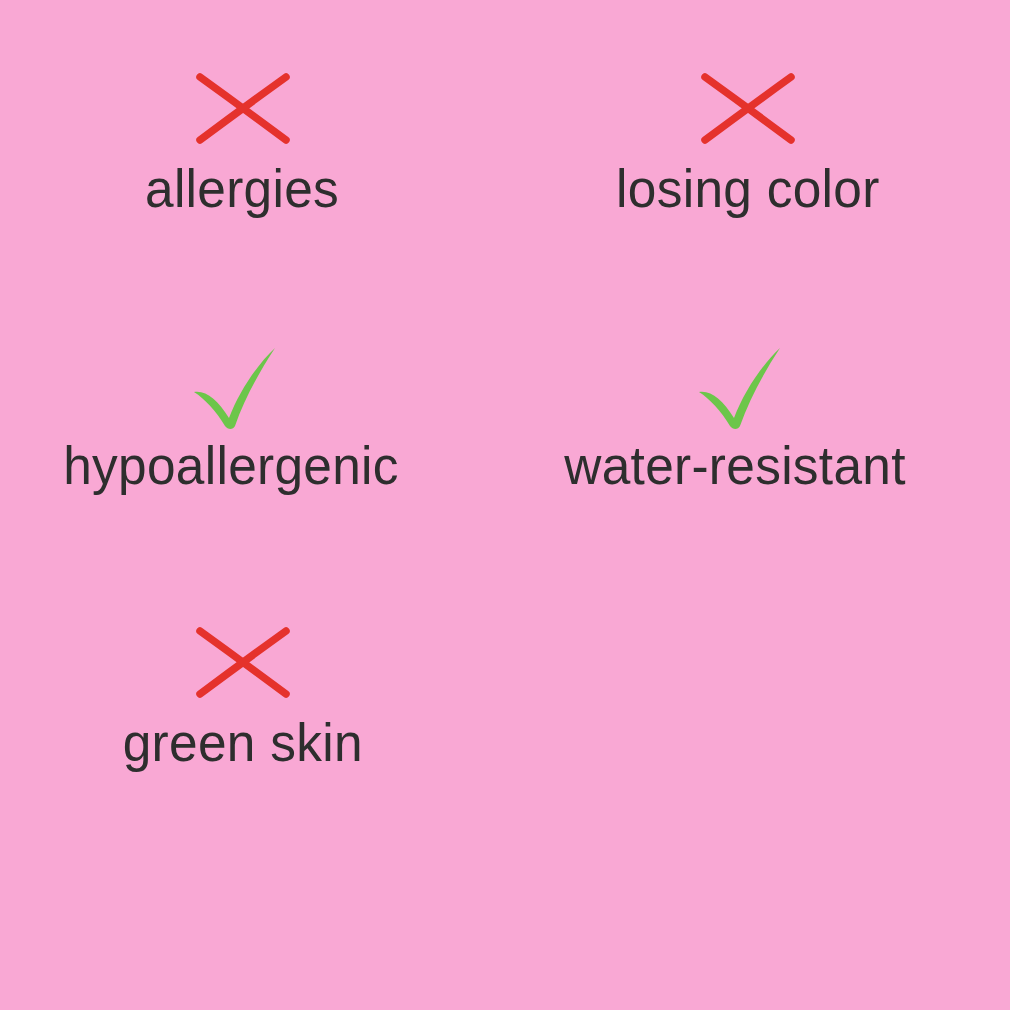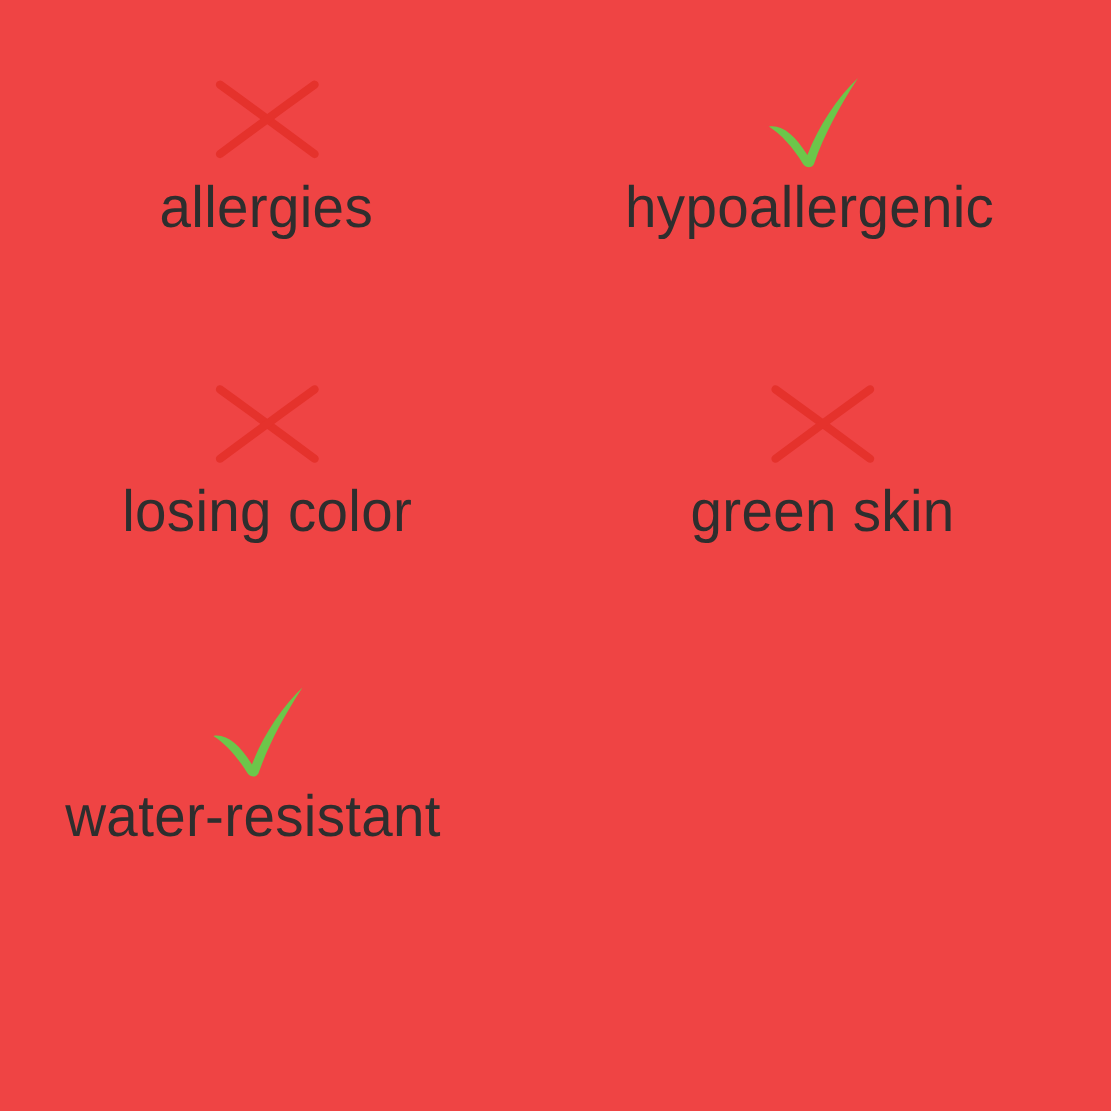--- a/index.html
+++ b/index.html
@@ -11,21 +11,21 @@
     height: 1010px;
     background: #fefefc;
     font-family: "Liberation Sans", sans-serif;
     overflow: hidden;
   }
 
   #comparison-board {
     position: relative;
     width: 1010px;
     height: 1010px;
-    background: #ef4444;
+    background: #f9a8d4;
   }
 
   .grid {
     position: absolute;
     top: 0;
     left: 0;
     width: 1010px;
     height: 830px;
     display: grid;
     grid-template-columns: 1fr 1fr;
@@ -84,66 +84,66 @@
     <div class="cell col-left">
       <span class="mark">
         <svg viewBox="0 0 110 95" xmlns="http://www.w3.org/2000/svg">
           <path d="M12 16 Q 55 47 98 79" stroke="#e5322c" stroke-width="7.5" stroke-linecap="round" fill="none"></path>
           <path d="M98 16 Q 55 47 12 79" stroke="#e5322c" stroke-width="7.5" stroke-linecap="round" fill="none"></path>
         </svg>
       </span>
       <span class="label">allergies</span>
     </div>
 
+    <div class="cell col-left">
+      <span class="mark">
+        <svg viewBox="0 0 110 95" xmlns="http://www.w3.org/2000/svg">
+          <path d="M12 16 Q 55 47 98 79" stroke="#e5322c" stroke-width="7.5" stroke-linecap="round" fill="none"></path>
+          <path d="M98 16 Q 55 47 12 79" stroke="#e5322c" stroke-width="7.5" stroke-linecap="round" fill="none"></path>
+        </svg>
+      </span>
+      <span class="label">losing color</span>
+    </div>
+
     <div class="cell col-right">
       <span class="mark">
         <svg viewBox="0 0 110 95" xmlns="http://www.w3.org/2000/svg">
           <path d="M18 54
                    C 30 52, 42 62, 53 80
                    C 63 54, 80 28, 99 10
                    C 82 36, 68 62, 59 88
                    C 57 92, 52 92, 49 88
                    C 40 73, 29 61, 18 54 Z" fill="#6cc64a"></path>
         </svg>
       </span>
       <span class="label">hypoallergenic</span>
     </div>
 
-    <div class="cell col-left">
-      <span class="mark">
-        <svg viewBox="0 0 110 95" xmlns="http://www.w3.org/2000/svg">
-          <path d="M12 16 Q 55 47 98 79" stroke="#e5322c" stroke-width="7.5" stroke-linecap="round" fill="none"></path>
-          <path d="M98 16 Q 55 47 12 79" stroke="#e5322c" stroke-width="7.5" stroke-linecap="round" fill="none"></path>
-        </svg>
-      </span>
-      <span class="label">losing color</span>
-    </div>
-
-
-    <div class="cell col-left">
-      <span class="mark">
-        <svg viewBox="0 0 110 95" xmlns="http://www.w3.org/2000/svg">
-          <path d="M12 16 Q 55 47 98 79" stroke="#e5322c" stroke-width="7.5" stroke-linecap="round" fill="none"></path>
-          <path d="M98 16 Q 55 47 12 79" stroke="#e5322c" stroke-width="7.5" stroke-linecap="round" fill="none"></path>
-        </svg>
-      </span>
-      <span class="label">green skin</span>
-    </div>
 
     <div class="cell col-right">
       <span class="mark">
         <svg viewBox="0 0 110 95" xmlns="http://www.w3.org/2000/svg">
           <path d="M18 54
                    C 30 52, 42 62, 53 80
                    C 63 54, 80 28, 99 10
                    C 82 36, 68 62, 59 88
                    C 57 92, 52 92, 49 88
                    C 40 73, 29 61, 18 54 Z" fill="#6cc64a"></path>
         </svg>
       </span>
       <span class="label">water-resistant</span>
     </div>
 
+    <div class="cell col-left">
+      <span class="mark">
+        <svg viewBox="0 0 110 95" xmlns="http://www.w3.org/2000/svg">
+          <path d="M12 16 Q 55 47 98 79" stroke="#e5322c" stroke-width="7.5" stroke-linecap="round" fill="none"></path>
+          <path d="M98 16 Q 55 47 12 79" stroke="#e5322c" stroke-width="7.5" stroke-linecap="round" fill="none"></path>
+        </svg>
+      </span>
+      <span class="label">green skin</span>
+    </div>
+
   </div>
 
   <div class="spacer-bottom"></div>
 
 </div>
 
 </body></html>

